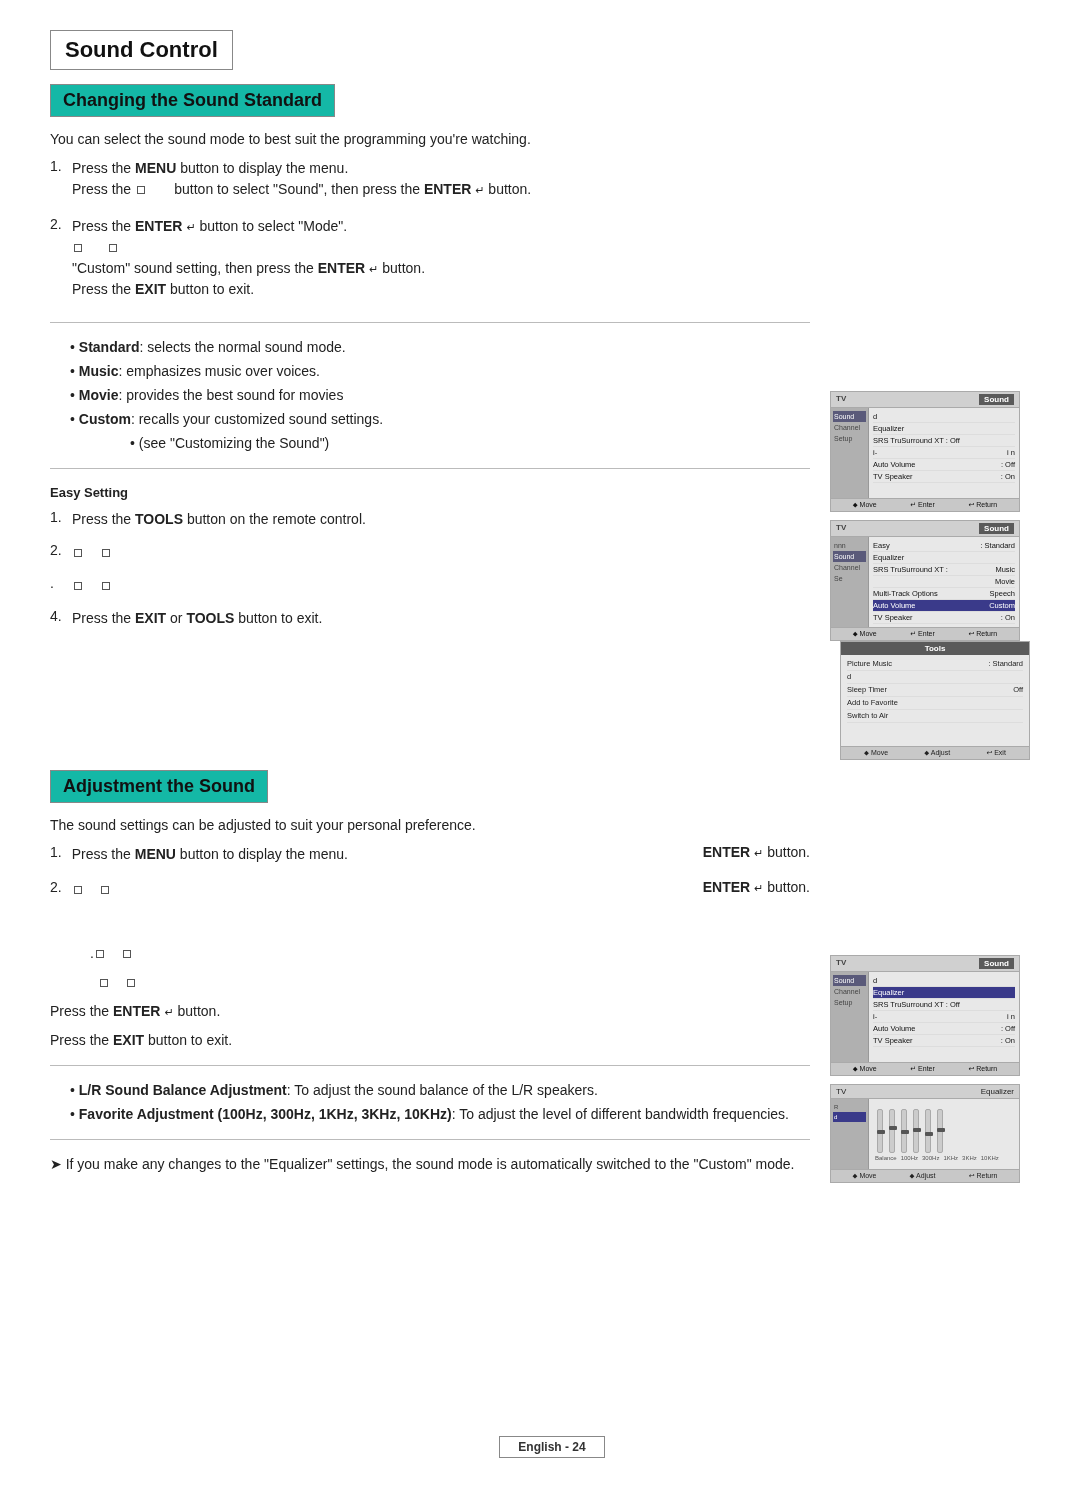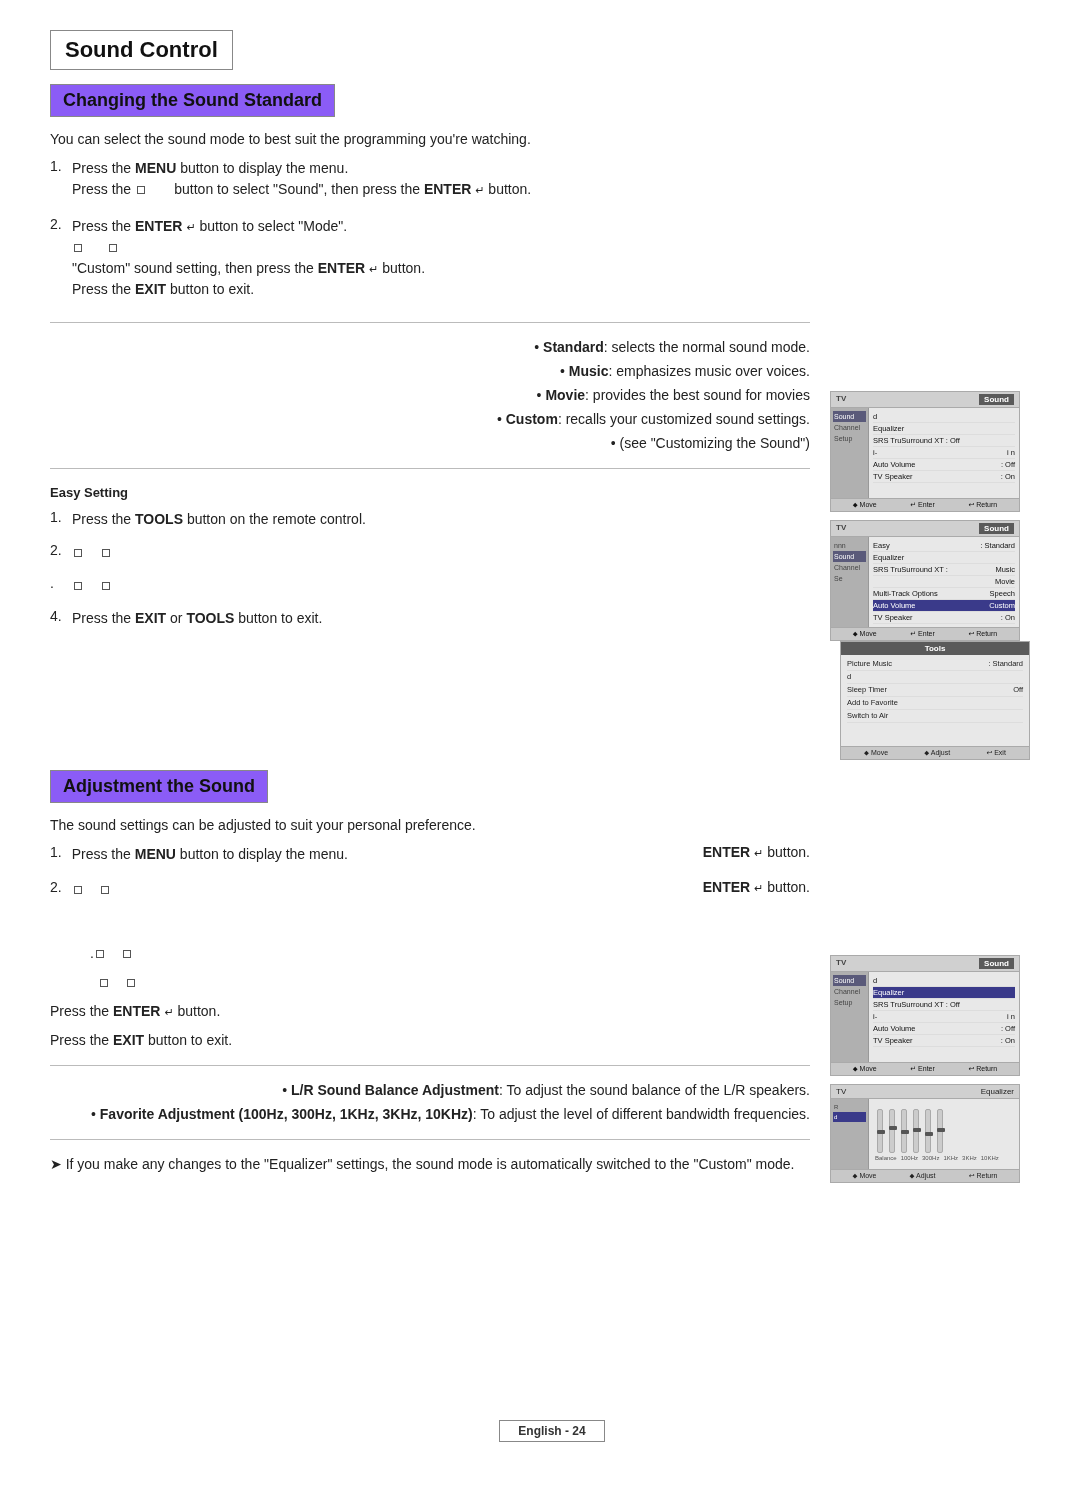--- a/index.html
+++ b/index.html
@@ -29,21 +29,21 @@
     .section-title-box h1 {
       font-size: 22px;
       font-weight: bold;
       color: #111;
     }
     .subsection-title-box {
       border: 1.5px solid #888;
       padding: 5px 12px;
       display: inline-block;
       margin-bottom: 12px;
-      background: #8b5cf6;
+      background: #14b8a6;
     }
     .subsection-title-box h2 {
       font-size: 18px;
       font-weight: bold;
       color: #111;
     }
     
     .section-with-images {
       display: flex;
       gap: 20px;
@@ -128,30 +128,30 @@
       font-size: 7px;
       display: flex;
       justify-content: space-around;
       border-top: 1px solid #aaa;
     }
     
     p { margin-bottom: 8px; line-height: 1.5; }
     .step-item { margin-bottom: 6px; display: flex; gap: 6px; }
     .step-num { min-width: 16px; }
     .bullet-list { margin-left: 20px; margin-bottom: 8px; }
-    .bullet-list li { margin-bottom: 3px; line-height: 1.5; list-style: none; text-align: right; }
+    .bullet-list li { margin-bottom: 3px; line-height: 1.5; list-style: none; }
     .bullet-list li::before { content: "• "; }
     .note-triangle::before { content: "➤ "; }
     .divider { border: none; border-top: 1px solid #bbb; margin: 14px 0; }
     .easy-setting-title { font-weight: bold; font-size: 13px; margin-bottom: 6px; margin-top: 8px; }
     .small-box-step { margin-bottom: 4px; }
     
     .page-footer {
       position: absolute;
-      bottom: 46px;
+      bottom: 30px;
       left: 0;
       right: 0;
       display: flex;
       justify-content: center;
       align-items: center;
       padding-left: 24px;
     }
     .footer-badge {
       border: 1px solid #888;
       padding: 3px 18px;

